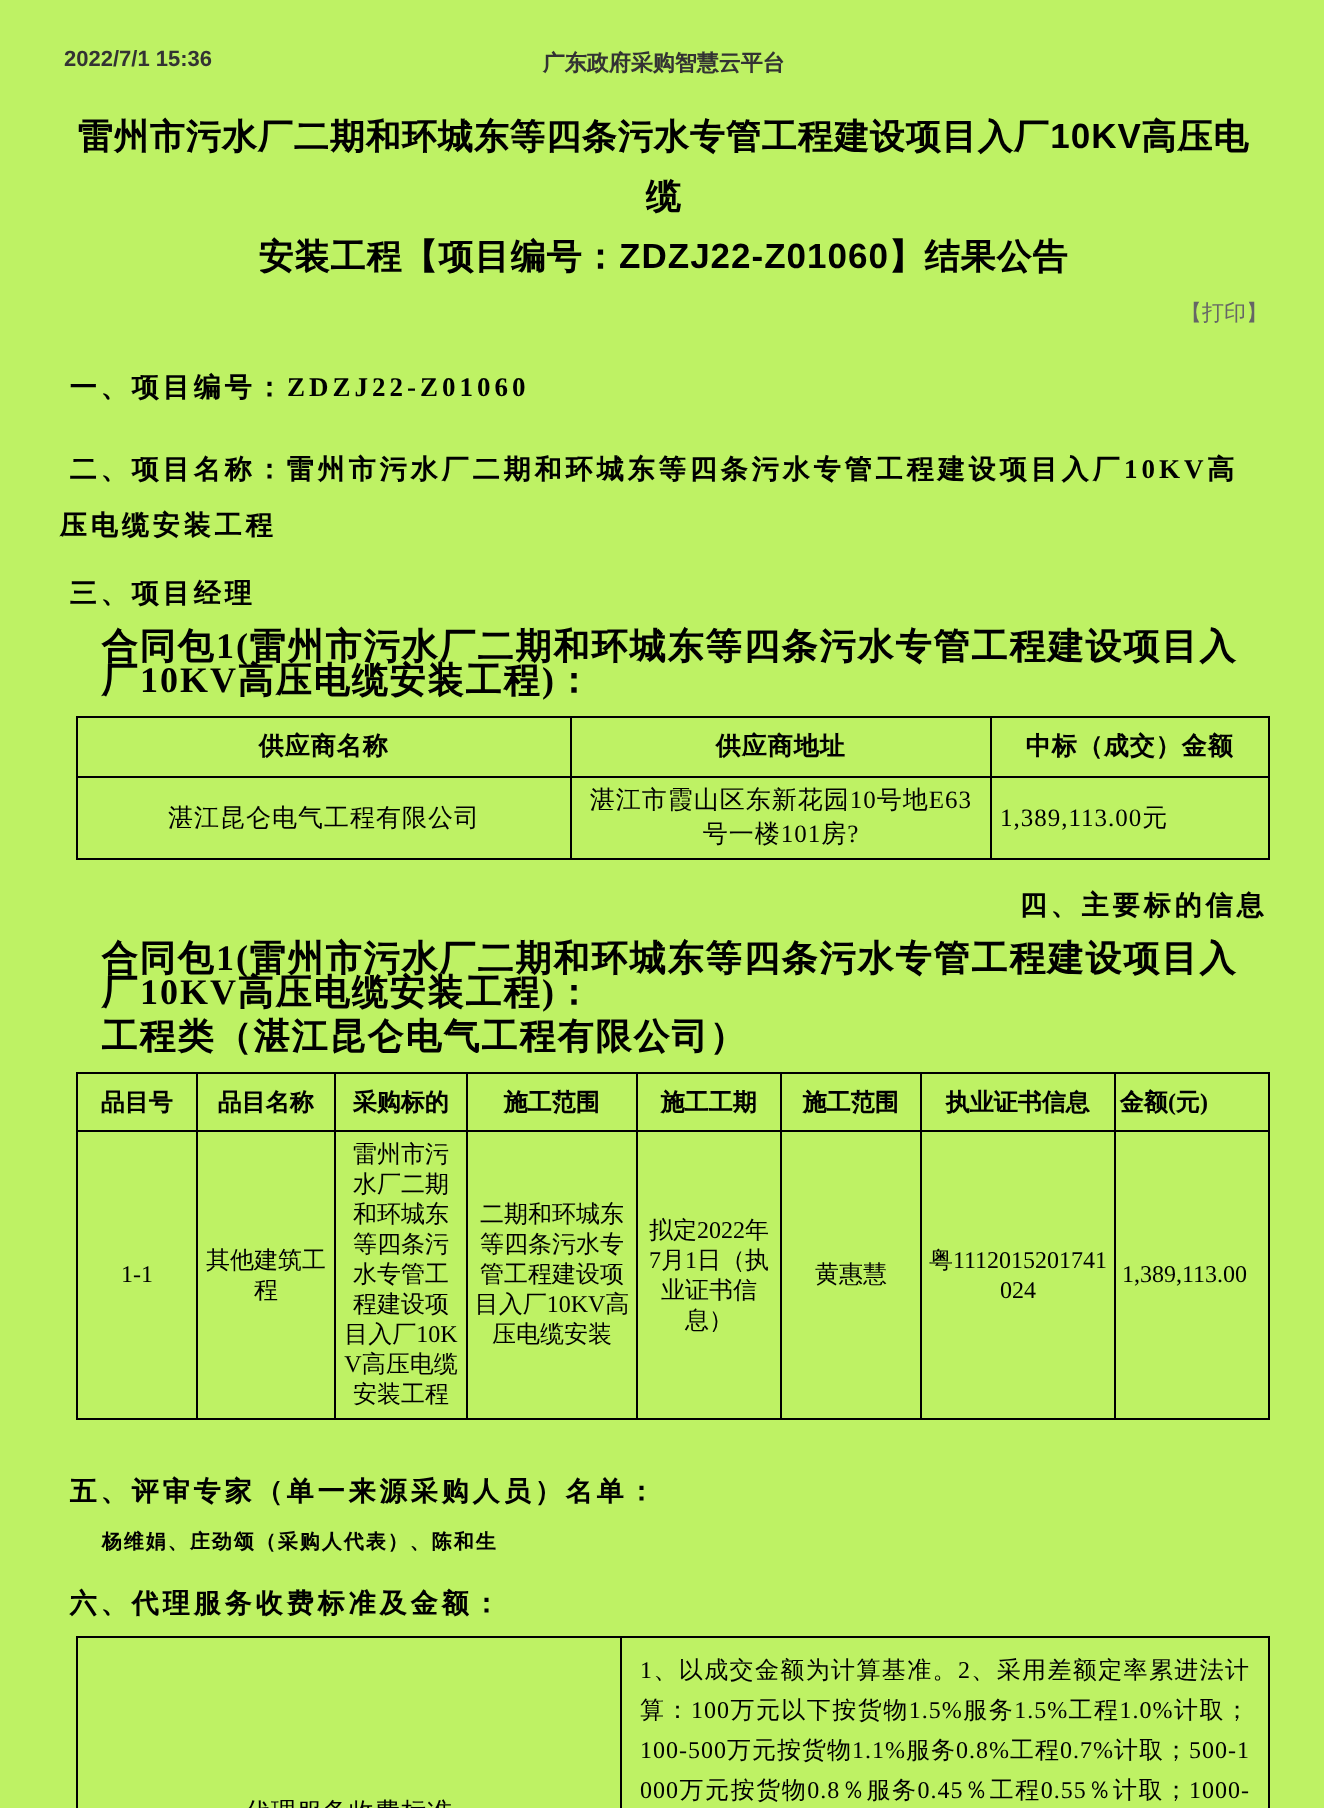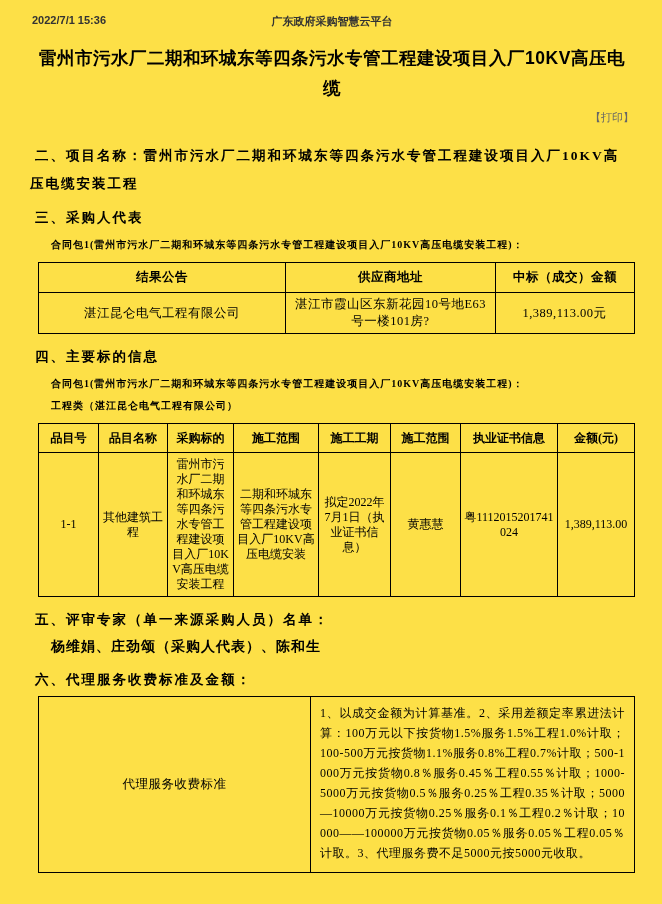--- a/index.html
+++ b/index.html
@@ -1,21 +1,21 @@
 <!DOCTYPE html>
 <html><head>
 <meta charset="utf-8">
 <style>
   * { margin:0; padding:0; box-sizing:border-box; }
   html,body { background:#ffffff; }
   .page {
-    width:662px; height:904px; background:#fde047; overflow:hidden;
+    width:662px; height:904px; background:#bef264; overflow:hidden;
     font-family:"Liberation Serif","DejaVu Serif",serif;
     color:#000; position:relative;
-    padding:14px 28px 0 30px;
+    padding:24px 28px 0 30px;
   }
   .print-header {
     position:relative; height:15px;
     font-family:"Liberation Sans","DejaVu Sans",sans-serif;
     font-size:11px; color:#333; font-weight:600;
   }
   .print-header .ts { position:absolute; left:2px; top:0; }
   .print-header .site { position:absolute; left:0; right:0; text-align:center; top:0; }
   .title {
     margin:14px 6px 0 6px; text-align:center;
@@ -27,40 +27,40 @@
     font-size:11px; color:#666; text-decoration:none; cursor:pointer;
     font-family:"Liberation Sans","DejaVu Sans",sans-serif;
   }
   .sec {
     font-size:13.5px; font-weight:700; letter-spacing:2px;
     text-indent:5px; line-height:15px;
   }
   .sec-1 { margin-top:24px; }
   .sec-2 { margin-top:20px; line-height:28px; margin-right:6px;font-family:Liberation Serif, serif; }
   .sec-3 { margin-top:12px; }
-  .sec-4 { margin-top:15px; }
-  .sec-5 { margin-top:15px; }
+  .sec-4 { margin-top:15px;text-align:right; }
+  .sec-5 { margin-top:28px; }
   .sec-6 { margin-top:16px; }
   .note {
-    font-size:10px; font-weight:700; letter-spacing:1px;
+    font-size:18px; font-weight:700; letter-spacing:1px;
     margin-left:21px; line-height:17px;
   }
   .note-a { margin-top:11px; }
   .note-b { margin-top:5px; }
-  .experts { font-size:14px; font-weight:700; letter-spacing:1px; margin-left:21px; margin-top:11px; }
+  .experts { font-size:10px; font-weight:700; letter-spacing:1px; margin-left:21px; margin-top:11px; }
   table {
     border-collapse:collapse; table-layout:fixed;
     margin-left:8px; width:596px; margin-top:9px;
     font-size:12.5px; letter-spacing:0.5px;
   }
   th, td { border:1px solid #000; text-align:center; vertical-align:middle; padding:3px 4px; font-weight:700; }
   td.v { font-weight:400; }
   .t1 th { height:30px; }
   .t1 td { height:26px; }
-  .num { text-align:center; padding-right:5px; }
+  .num { text-align:left; padding-right:5px; }
   .t2 { font-size:12px; letter-spacing:0; }
   .t2 th { height:29px; padding:2px 2px; }
   .t2 td { line-height:15px; padding:4px 3px; word-break:break-all; }
   .t3 .fee-label { height:176px; }
   .t3 .fee-text {
     font-weight:400; text-align:justify; text-align-last:left;
     font-size:12px; line-height:20px; letter-spacing:0.5px;
     padding:6px 9px; vertical-align:top; word-break:break-all;
   }
 </style>
@@ -69,41 +69,43 @@
 
 <div class="page">
 
   <div class="print-header">
     <span class="ts">2022/7/1 15:36</span>
     <span class="site">广东政府采购智慧云平台</span>
   </div>
 
   <h1 class="title">
     <span>雷州市污水厂二期和环城东等四条污水专管工程建设项目入厂10KV高压电缆</span><br>
+    <span>安装工程【项目编号：ZDZJ22-Z01060】结果公告</span>
   </h1>
 
   <div class="print-row">
     <a class="print-btn">【打印】</a>
   </div>
 
+  <div class="sec sec-1">一、项目编号：ZDZJ22-Z01060</div>
 
   <div class="sec sec-2">二、项目名称：雷州市污水厂二期和环城东等四条污水专管工程建设项目入厂10KV高压电缆安装工程</div>
 
-  <div class="sec sec-3">三、采购人代表</div>
+  <div class="sec sec-3">三、项目经理</div>
   <div class="note note-a">合同包1(雷州市污水厂二期和环城东等四条污水专管工程建设项目入厂10KV高压电缆安装工程)：</div>
 
   <table class="t1">
     <colgroup>
         <col style="width:247px">
         <col style="width:210px">
         <col style="width:139px">
       </colgroup>
     <tbody>
         <tr>
-      <th>结果公告</th>
+      <th>供应商名称</th>
       <th>供应商地址</th>
       <th>中标（成交）金额</th>
     </tr>
     <tr>
       <td class="v">湛江昆仑电气工程有限公司</td>
       <td class="v">湛江市霞山区东新花园10号地E63号一楼101房?</td>
       <td class="v num">1,389,113.00元</td>
     </tr>
   </tbody>
     </table>

